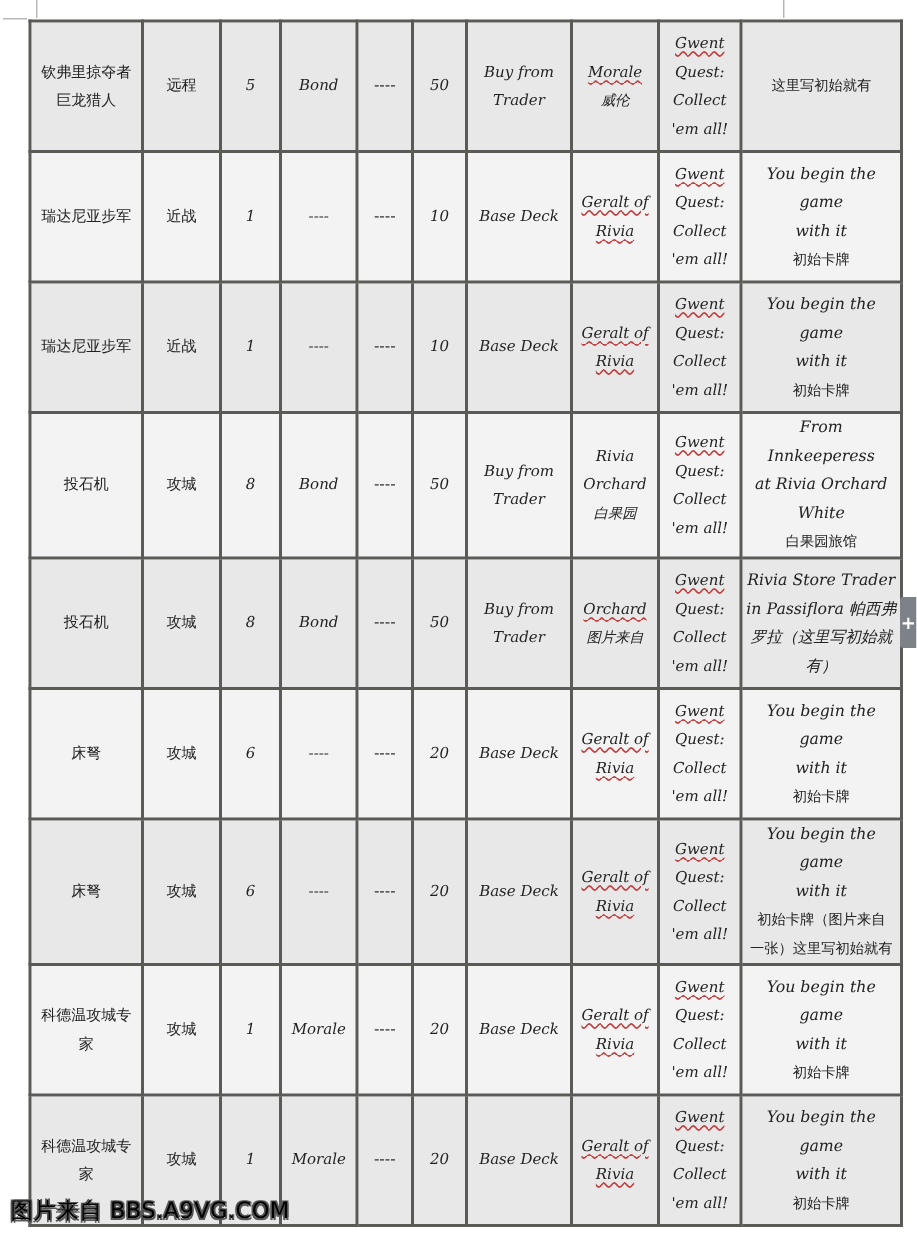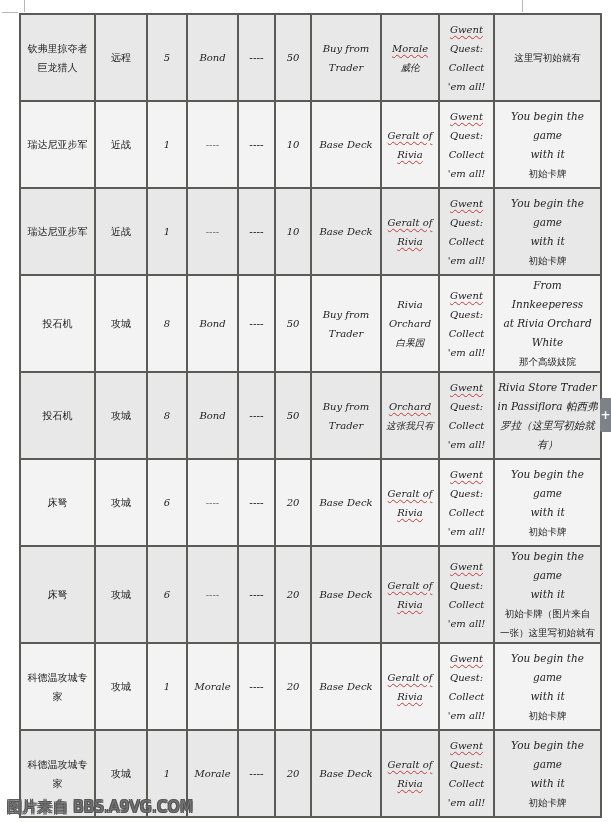--- a/index.html
+++ b/index.html
@@ -30,21 +30,21 @@
   .squiggle { text-decoration: underline wavy #c23a3a; text-decoration-thickness: 1px; text-underline-offset: 2px; }
   .red { color: #d42020; }
   .line { display: block; }
   .side-tab {
     position: absolute; left: 600px; top: 398px; width: 11px; height: 34px;
     background: #7d8188; border-radius: 2px 0 0 2px; color: #fff;
     font-size: 12px; line-height: 34px; text-align: center; font-weight: bold;
   }
   .watermark {
     position: absolute; left: 7px; top: 798px;
-    font-family: "DejaVu Sans", sans-serif; font-size: 15px; color: #737373;
+    font-family: "DejaVu Sans", sans-serif; font-size: 15px; color: #000000;
     letter-spacing: 0.3px;
     text-shadow: -1px -1px 0 #555, 1px -1px 0 #555, -1px 1px 0 #555, 1px 1px 0 #555;
   }
 </style>
 </head>
 <body>
 
 <div class="corner-mark-v"></div>
 <div class="corner-mark-h"></div>
 <div class="corner-mark-v2"></div>
@@ -156,37 +156,37 @@
         <td class="en">
           <span class="line squiggle">Gwent</span>
           <span class="line">Quest:</span>
           <span class="line">Collect</span>
           <span class="line">'em all!</span>
         </td>
         <td>
           <span class="line en">From Innkeeperess</span>
           <span class="line en">at Rivia Orchard</span>
           <span class="line en">White</span>
-          <span class="line zh">那个高级妓院</span>
+          <span class="line zh">白果园旅馆</span>
         </td>
       </tr>
       <tr class="odd">
         <td class="zh">投石机</td>
         <td class="zh">攻城</td>
         <td class="en">8</td>
         <td class="en">Bond</td>
         <td>----</td>
         <td class="en">50</td>
         <td class="en">
           <span class="line">Buy from</span>
           <span class="line">Trader</span>
         </td>
         <td class="en">
           <span class="line squiggle">Orchard</span>
-          <span class="line zh">这张我只有</span>
+          <span class="line zh">图片来自</span>
         </td>
         <td class="en">
           <span class="line squiggle">Gwent</span>
           <span class="line">Quest:</span>
           <span class="line">Collect</span>
           <span class="line">'em all!</span>
         </td>
         <td>
           <span class="line en">Rivia Store Trader</span>
           <span class="line en">in Passiflora 帕西弗</span>

